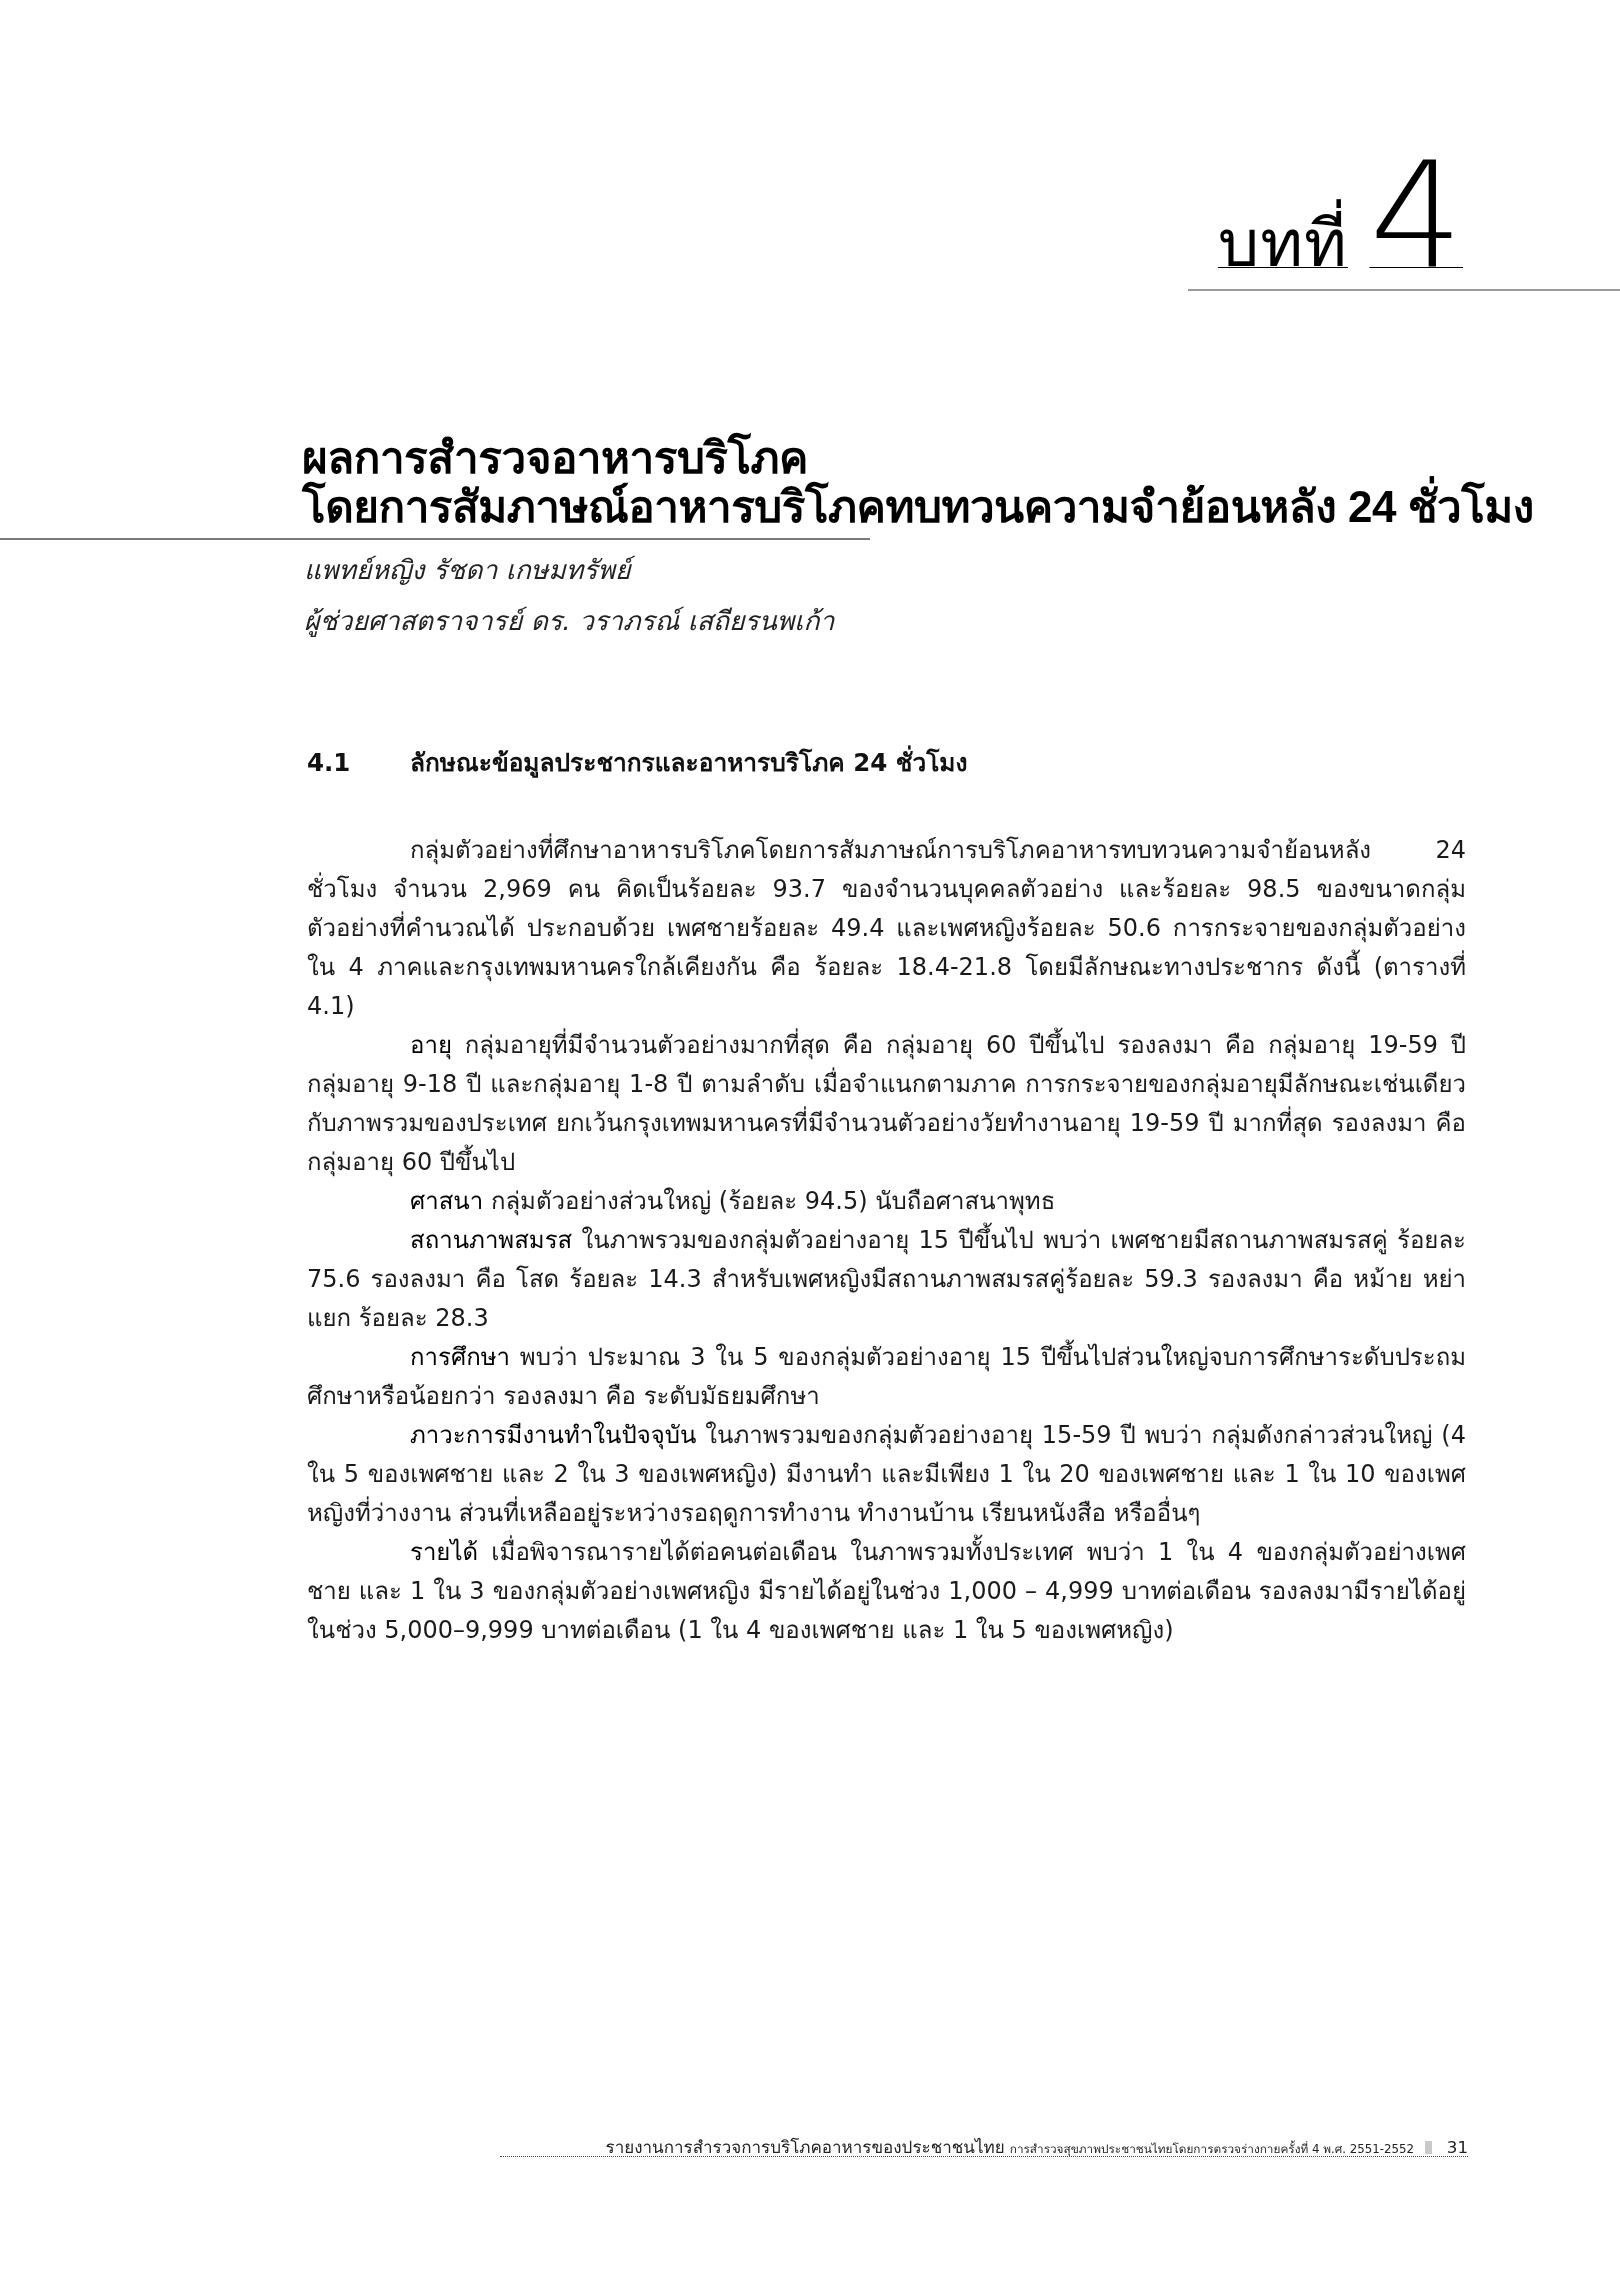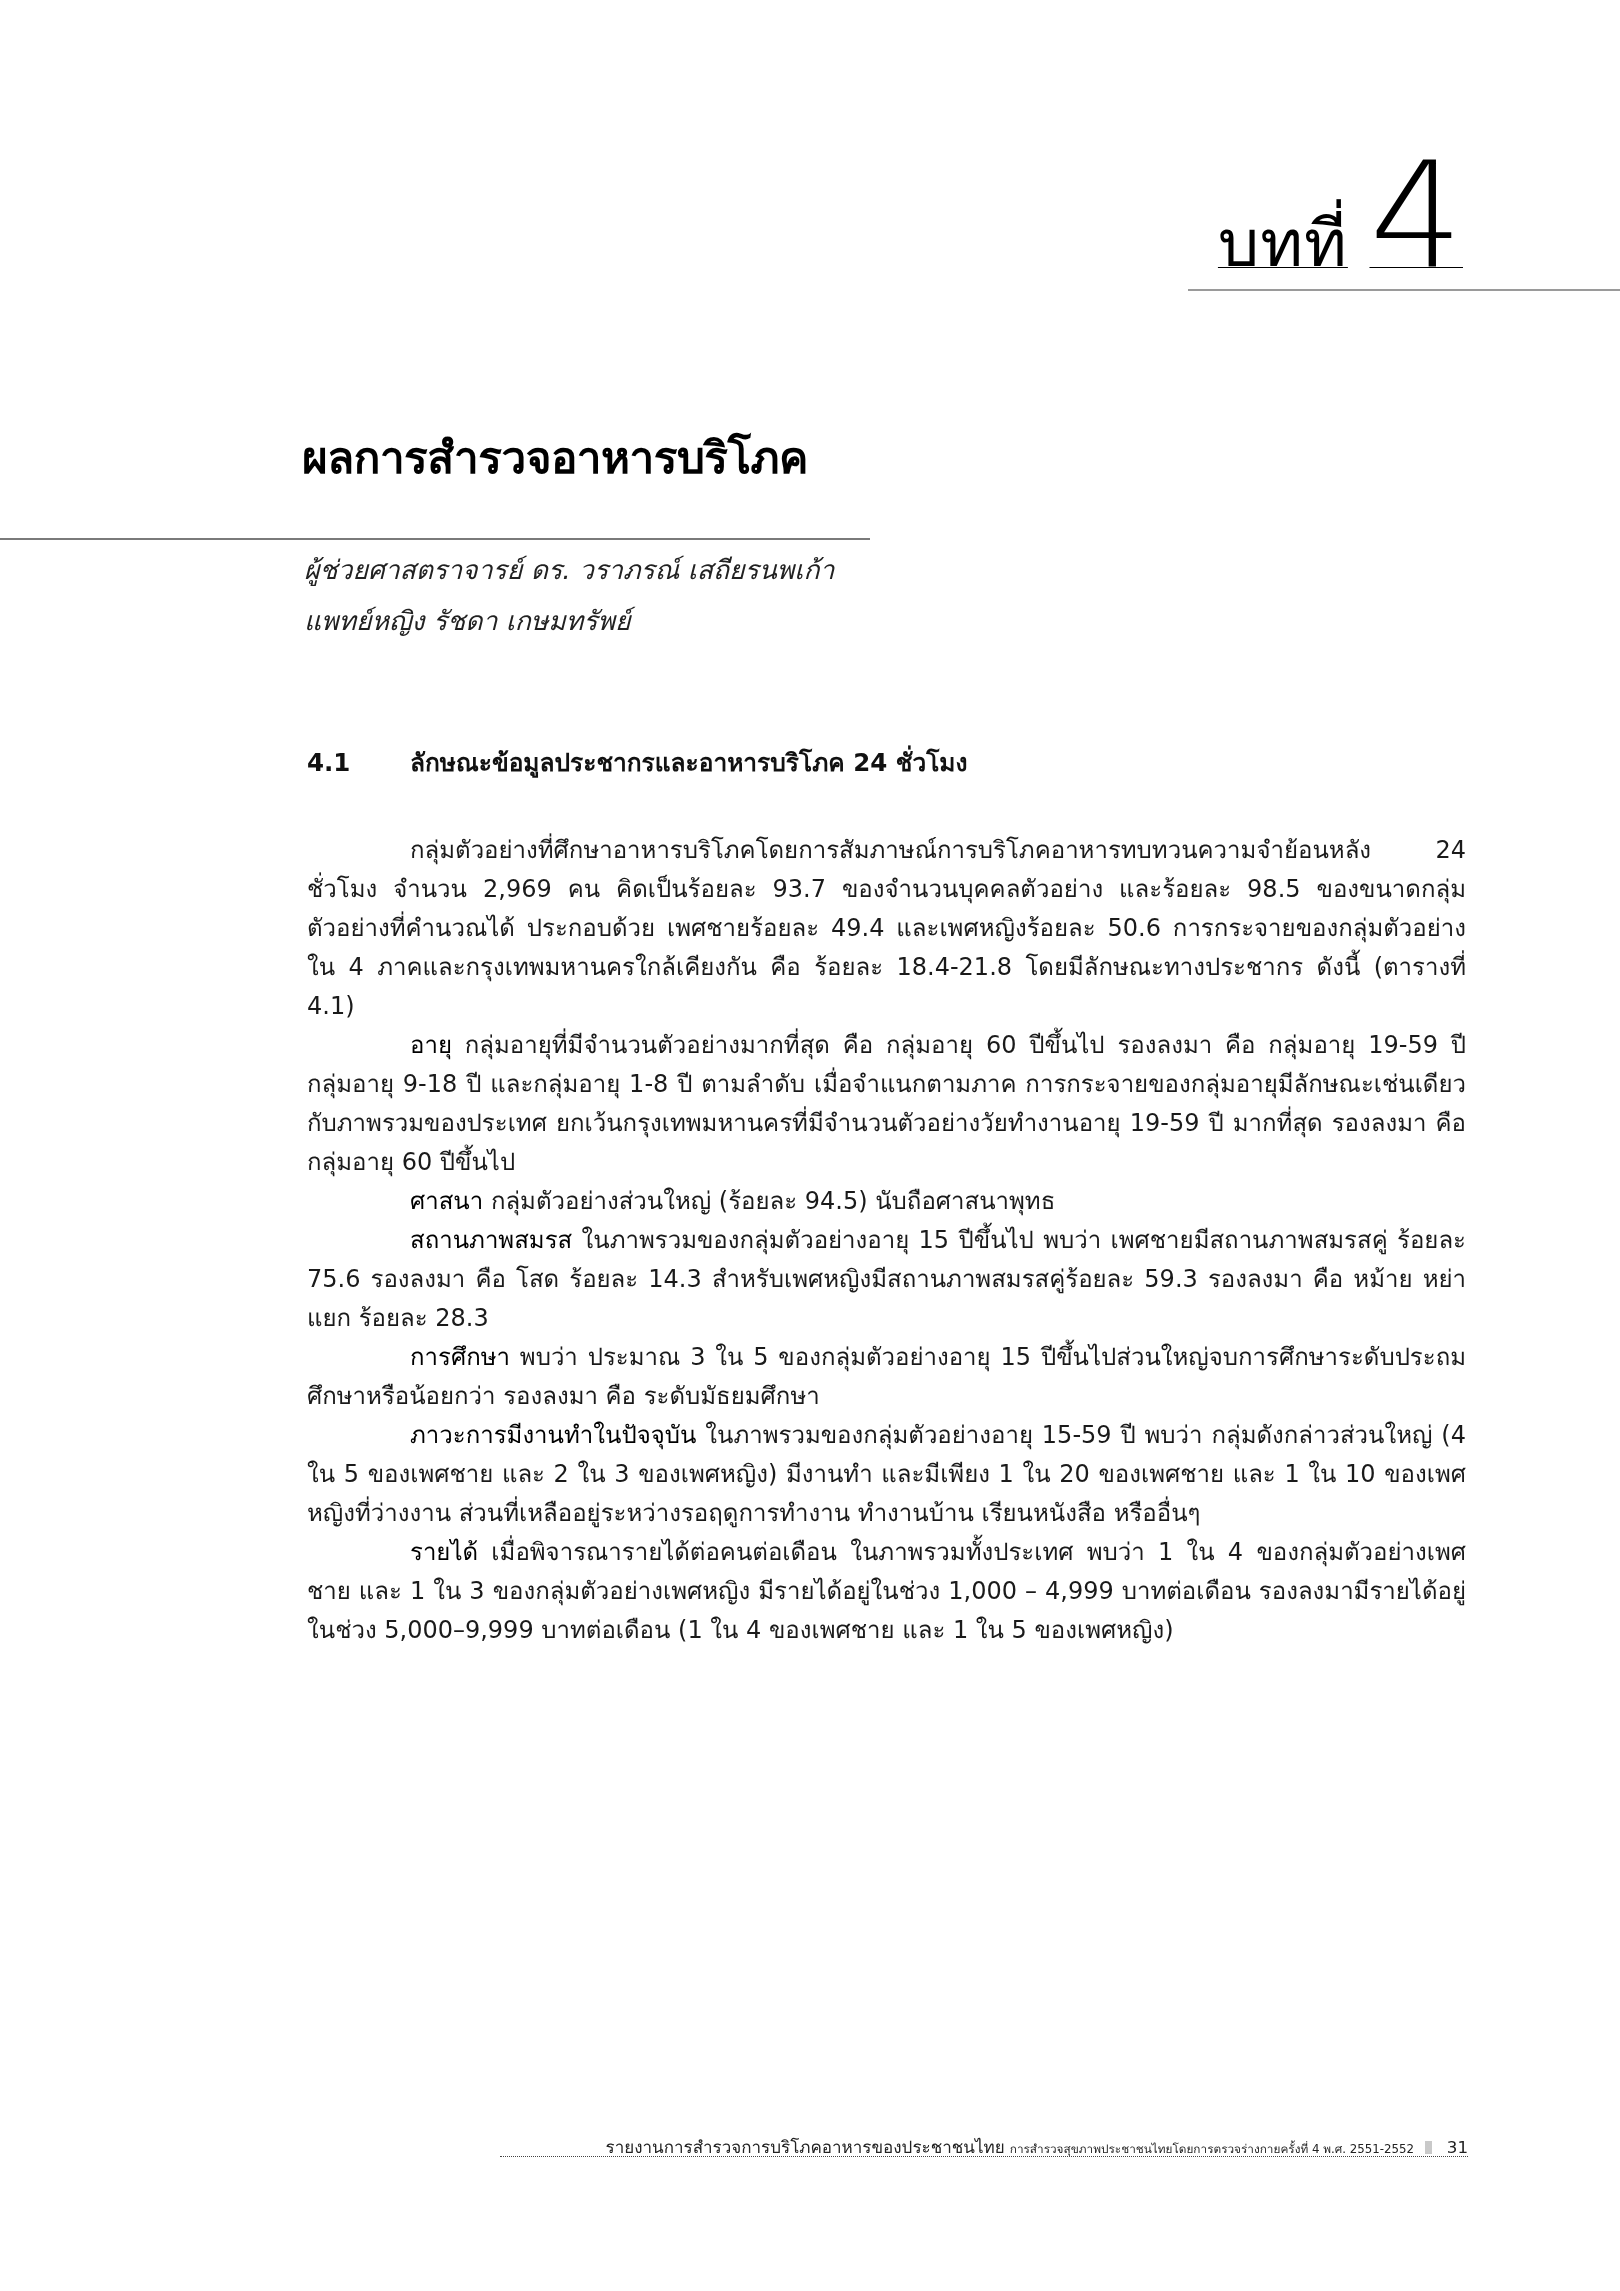--- a/index.html
+++ b/index.html
@@ -32,26 +32,27 @@
 </head>
 <body>
 
 <div class="chapter-label">
   <span class="word">บทที่</span><span class="num">4</span>
 </div>
 <div class="chapter-rule"></div>
 
 <div class="title">
   <div>ผลการสำรวจอาหารบริโภค</div>
+  <div>โดยการสัมภาษณ์อาหารบริโภคทบทวนความจำย้อนหลัง 24 ชั่วโมง</div>
 </div>
 <div class="title-rule"></div>
 
 <div class="authors">
+  <div>แพทย์หญิง รัชดา เกษมทรัพย์</div>
   <div>ผู้ช่วยศาสตราจารย์ ดร. วราภรณ์ เสถียรนพเก้า</div>
-  <div>แพทย์หญิง รัชดา เกษมทรัพย์</div>
 </div>
 
 <div class="section">
   <span class="sec-num">4.1</span><span>ลักษณะข้อมูลประชากรและอาหารบริโภค 24 ชั่วโมง</span>
 </div>
 
 <div class="body">
   <p>กลุ่มตัวอย่างที่ศึกษาอาหารบริโภคโดยการสัมภาษณ์การบริโภคอาหารทบทวนความจำย้อนหลัง 24 ชั่วโมง จำนวน 2,969 คน คิดเป็นร้อยละ 93.7 ของจำนวนบุคคลตัวอย่าง และร้อยละ 98.5 ของขนาดกลุ่มตัวอย่างที่คำนวณได้ ประกอบด้วย เพศชายร้อยละ 49.4 และเพศหญิงร้อยละ 50.6 การกระจายของกลุ่มตัวอย่างใน 4 ภาคและกรุงเทพมหานครใกล้เคียงกัน คือ ร้อยละ 18.4-21.8 โดยมีลักษณะทางประชากร ดังนี้ (ตารางที่ 4.1)</p>
   <p><b>อายุ</b><span> กลุ่มอายุที่มีจำนวนตัวอย่างมากที่สุด คือ กลุ่มอายุ 60 ปีขึ้นไป รองลงมา คือ กลุ่มอายุ 19-59 ปี กลุ่มอายุ 9-18 ปี และกลุ่มอายุ 1-8 ปี ตามลำดับ เมื่อจำแนกตามภาค การกระจายของกลุ่มอายุมีลักษณะเช่นเดียวกับภาพรวมของประเทศ  ยกเว้นกรุงเทพมหานครที่มีจำนวนตัวอย่างวัยทำงานอายุ  19-59  ปี  มากที่สุด รองลงมา คือ กลุ่มอายุ 60 ปีขึ้นไป</span></p>
   <p><b>ศาสนา</b><span> กลุ่มตัวอย่างส่วนใหญ่ (ร้อยละ 94.5) นับถือศาสนาพุทธ</span></p>

